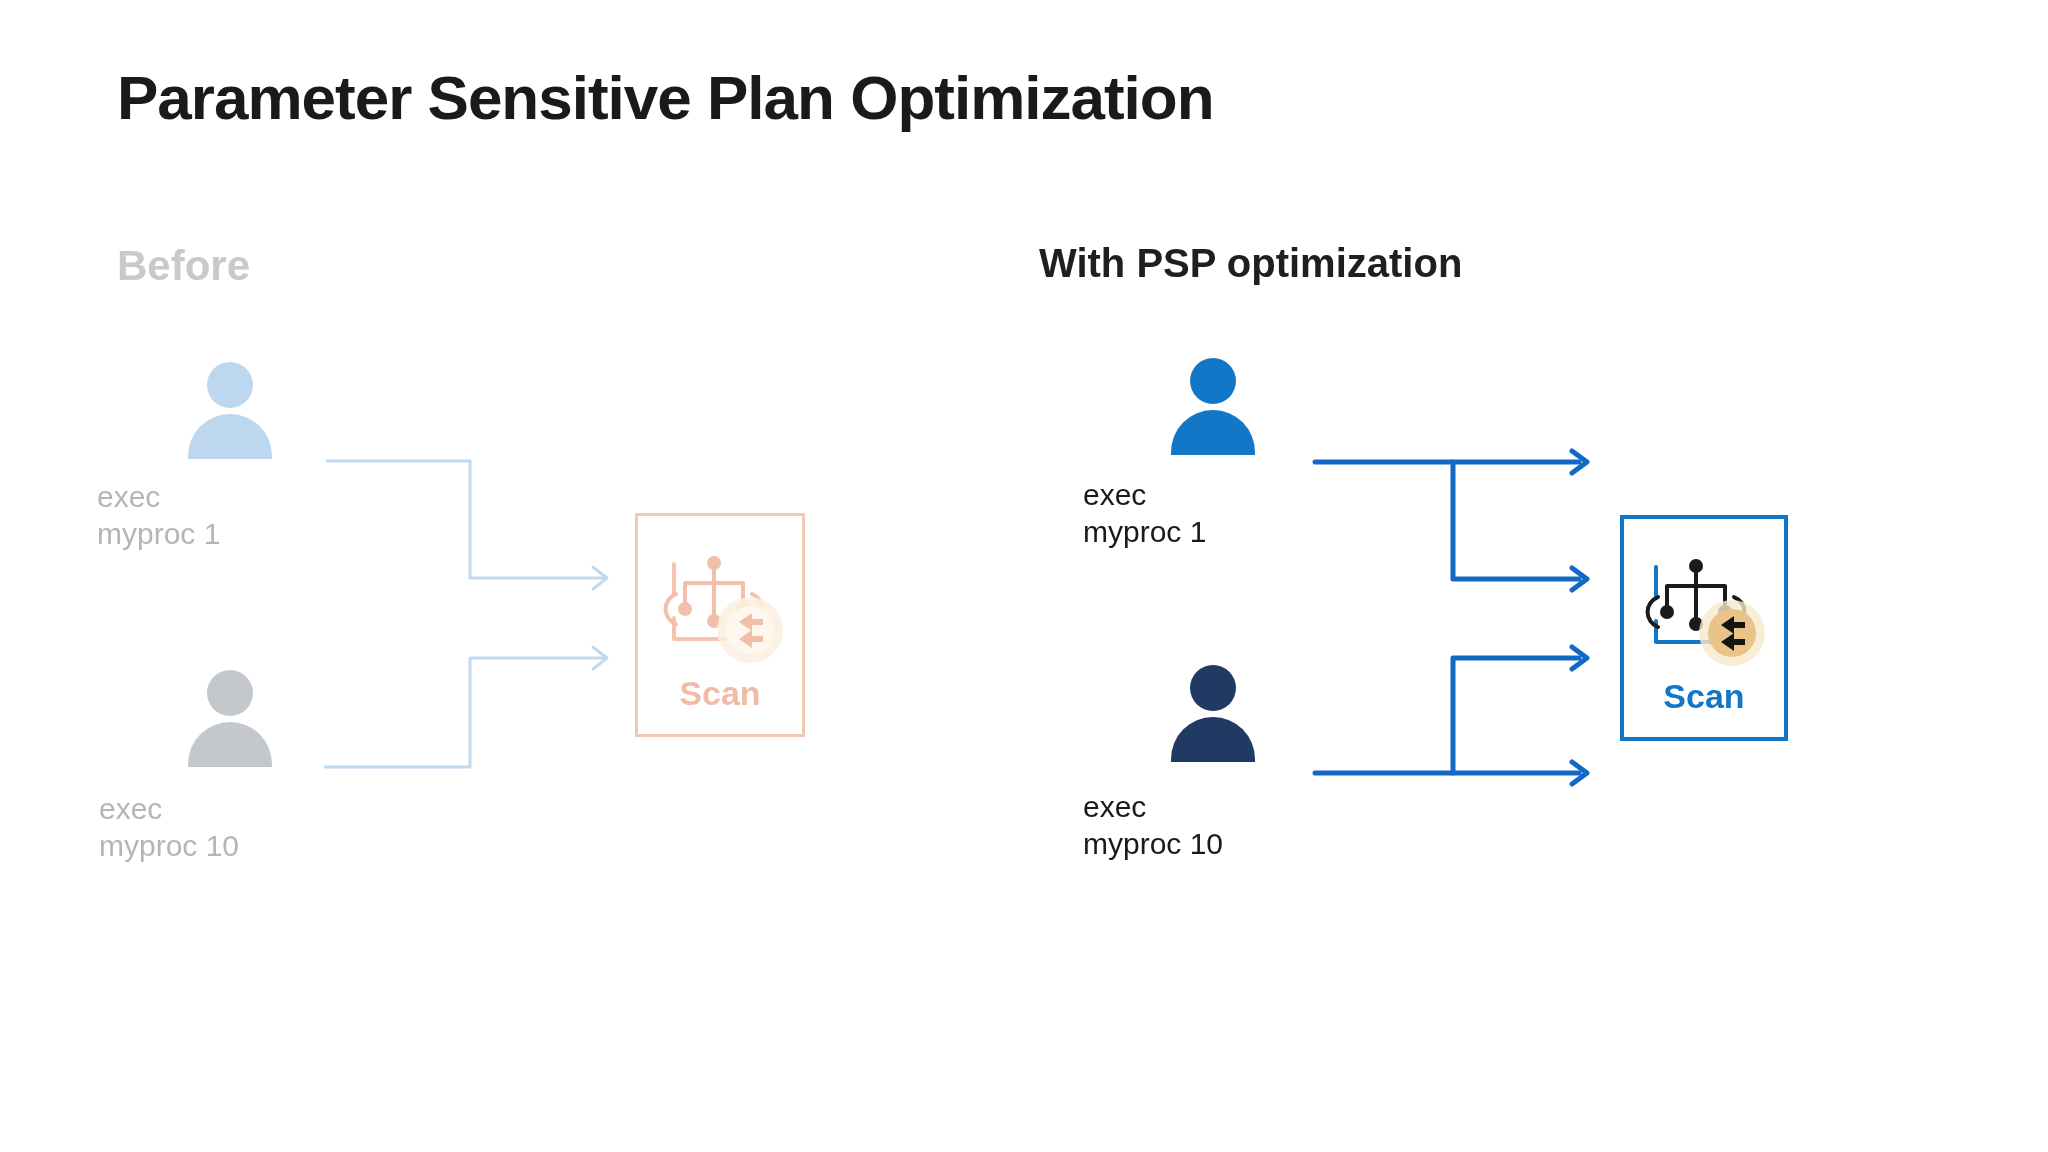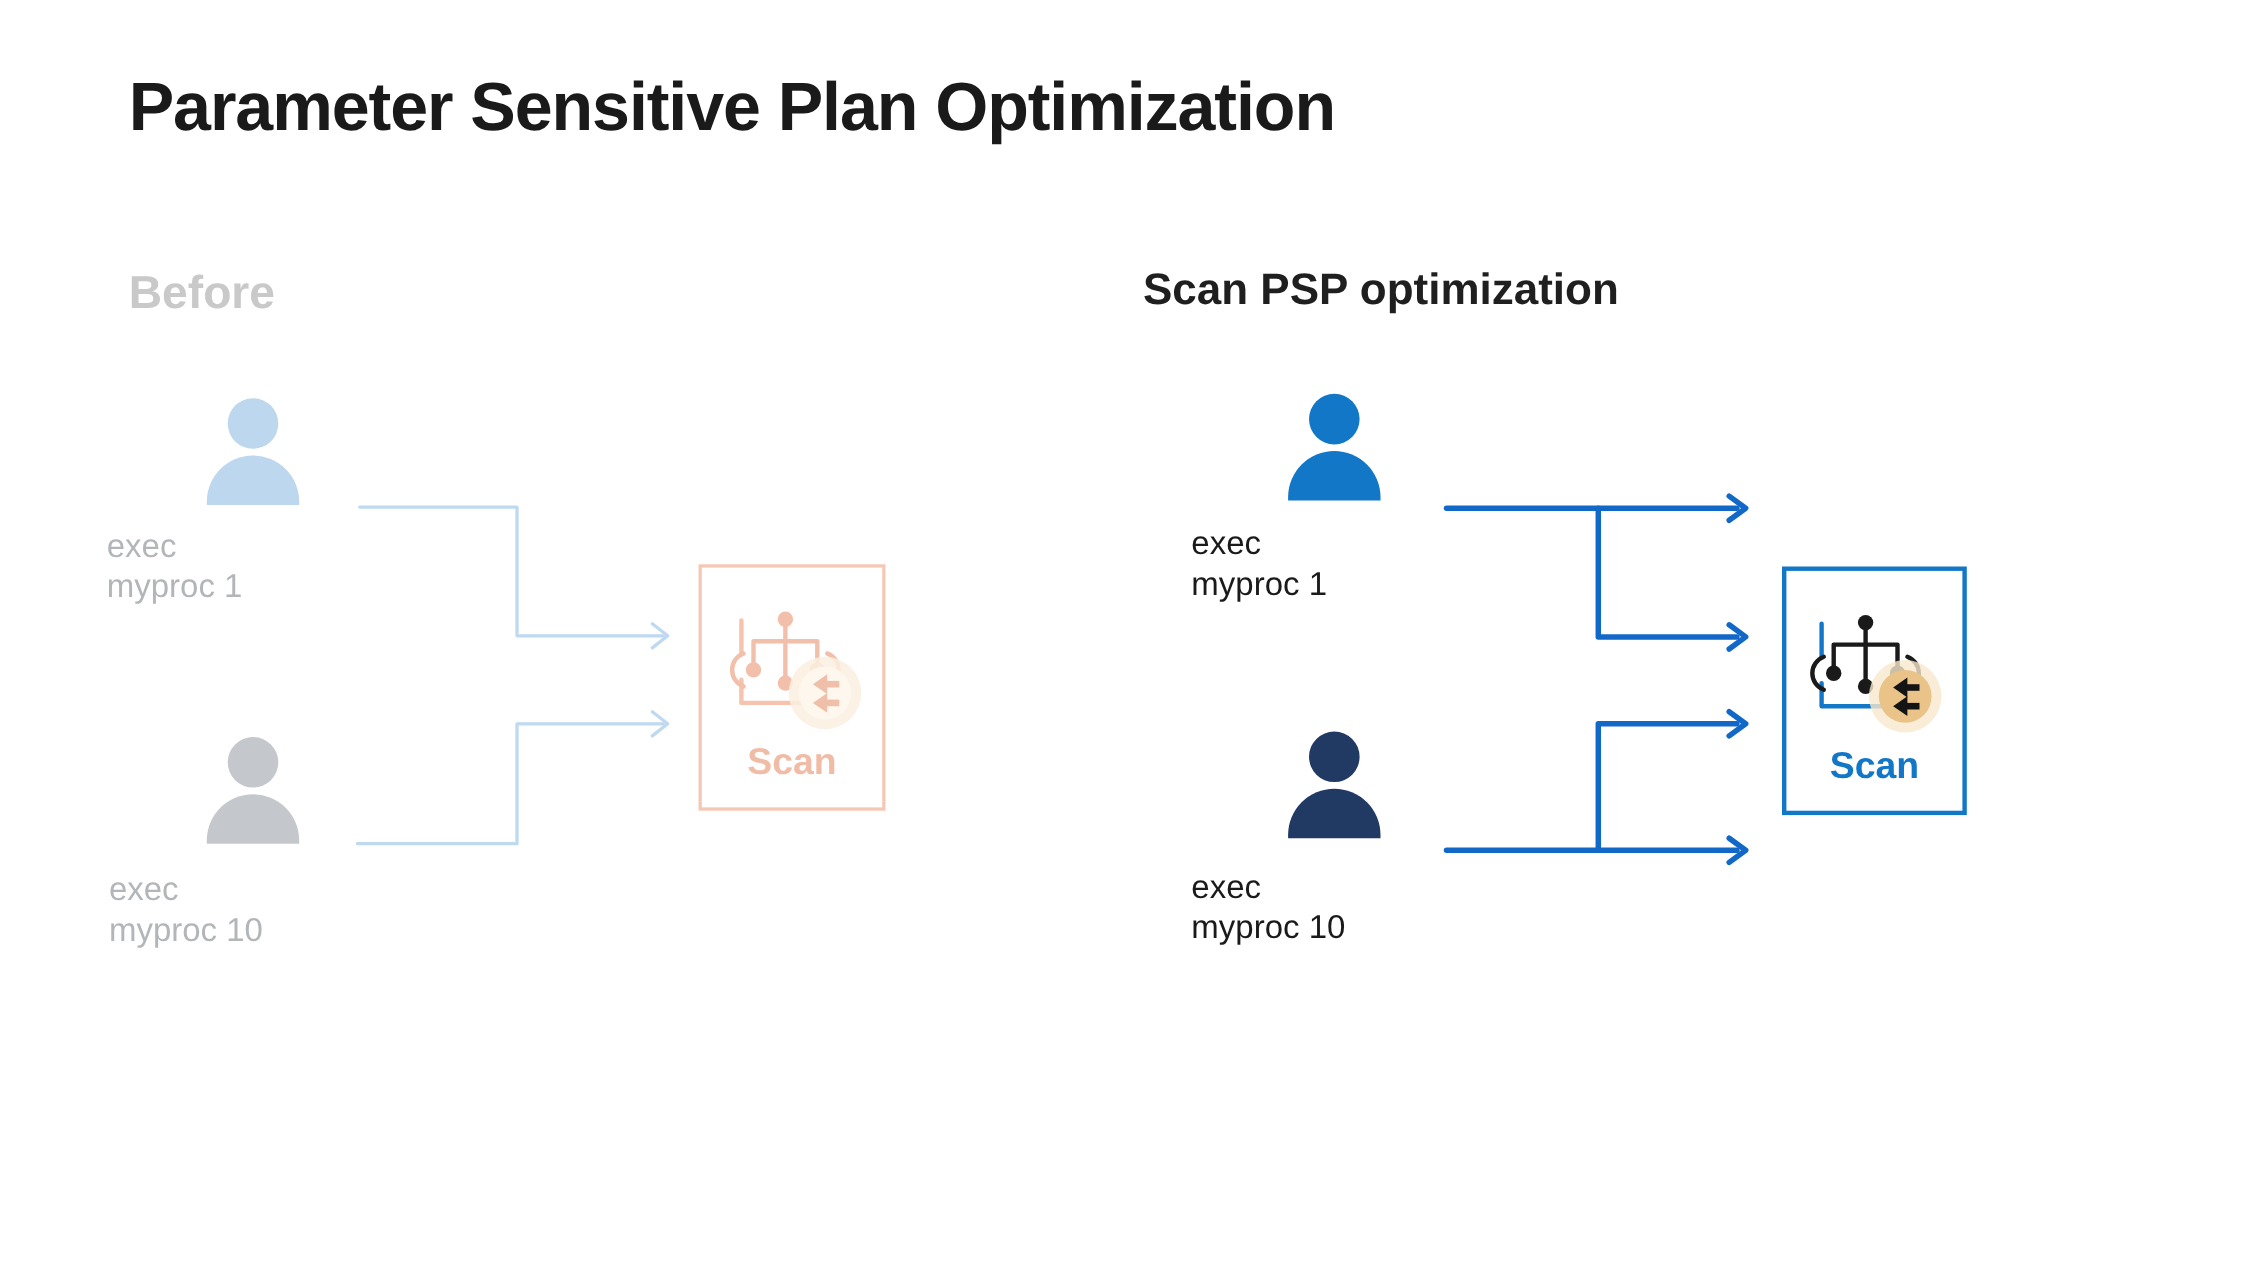--- a/index.html
+++ b/index.html
@@ -50,21 +50,21 @@
   .scan-card.cool .scan-label{color:#1377c8;}
 </style>
 </head>
 <body>
 
 <div class="slide">
 
   <h1 class="title">Parameter Sensitive Plan Optimization</h1>
 
   <div class="sec-heading before">Before</div>
-  <div class="sec-heading after">Scan PSP optimization</div>
+  <div class="sec-heading after">With PSP optimization</div>
 
   <div class="person faded-blue" style="left:168px;top:362px;">
     <div class="head"></div>
     <div class="torso"></div>
   </div>
   <div class="user-label muted" style="left:80px;top:478px;">
     <div>exec</div>
     <div>myproc 1</div>
   </div>
 

